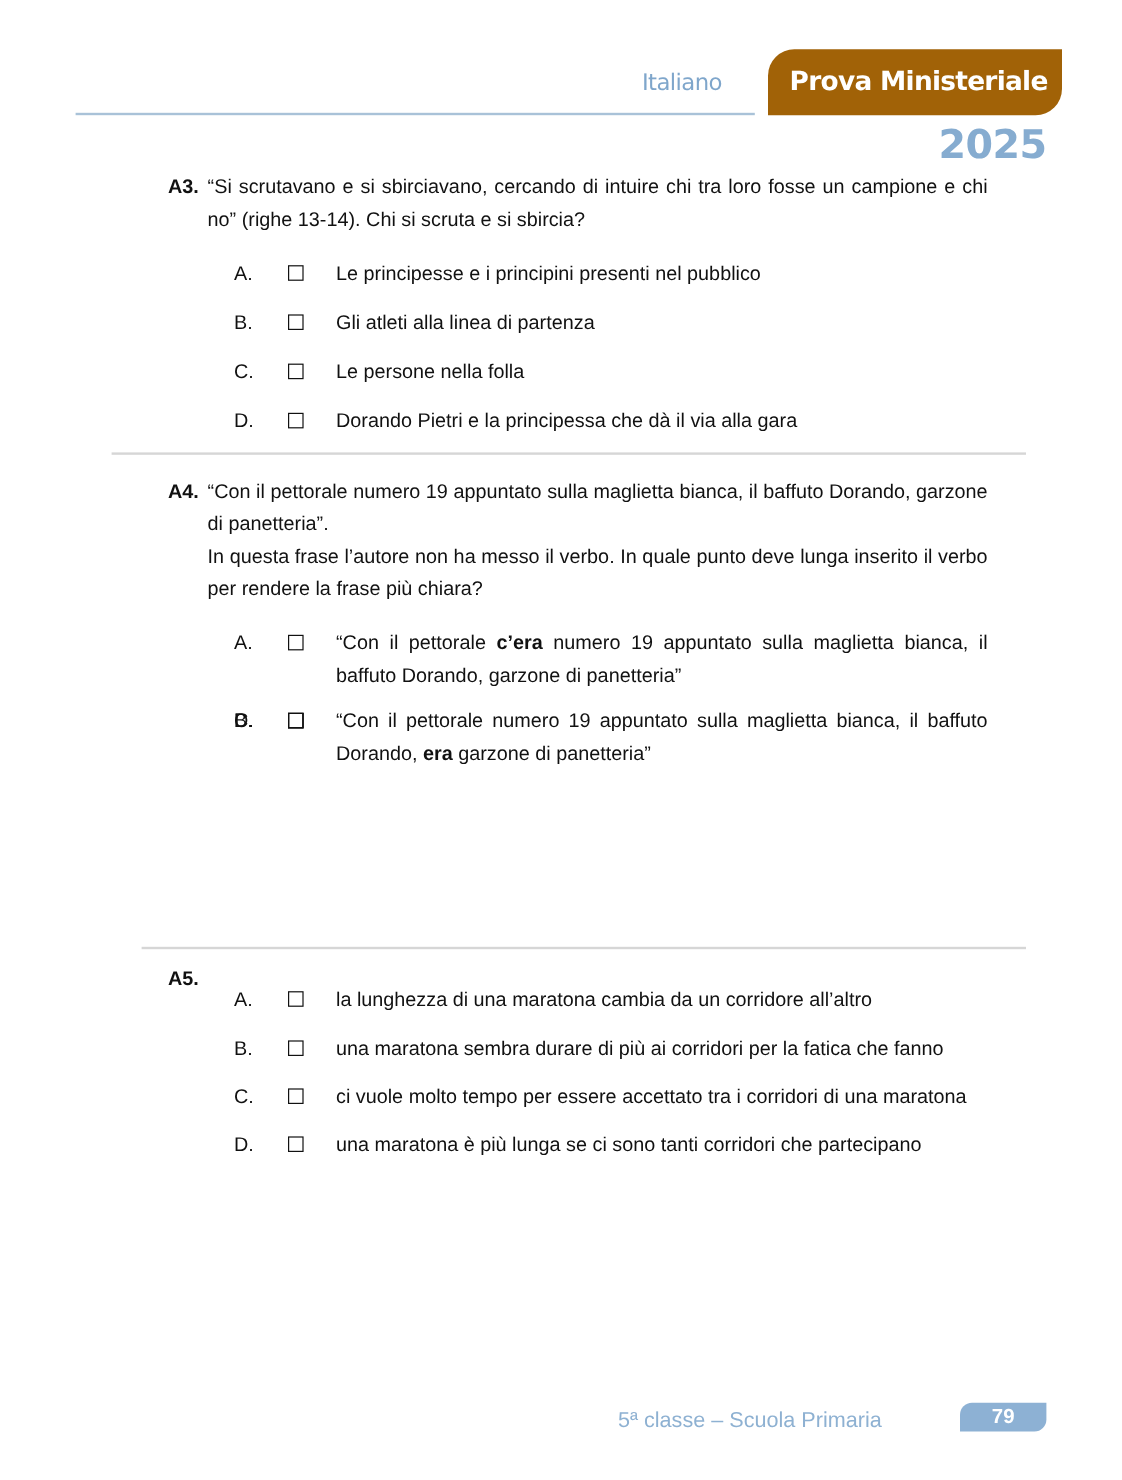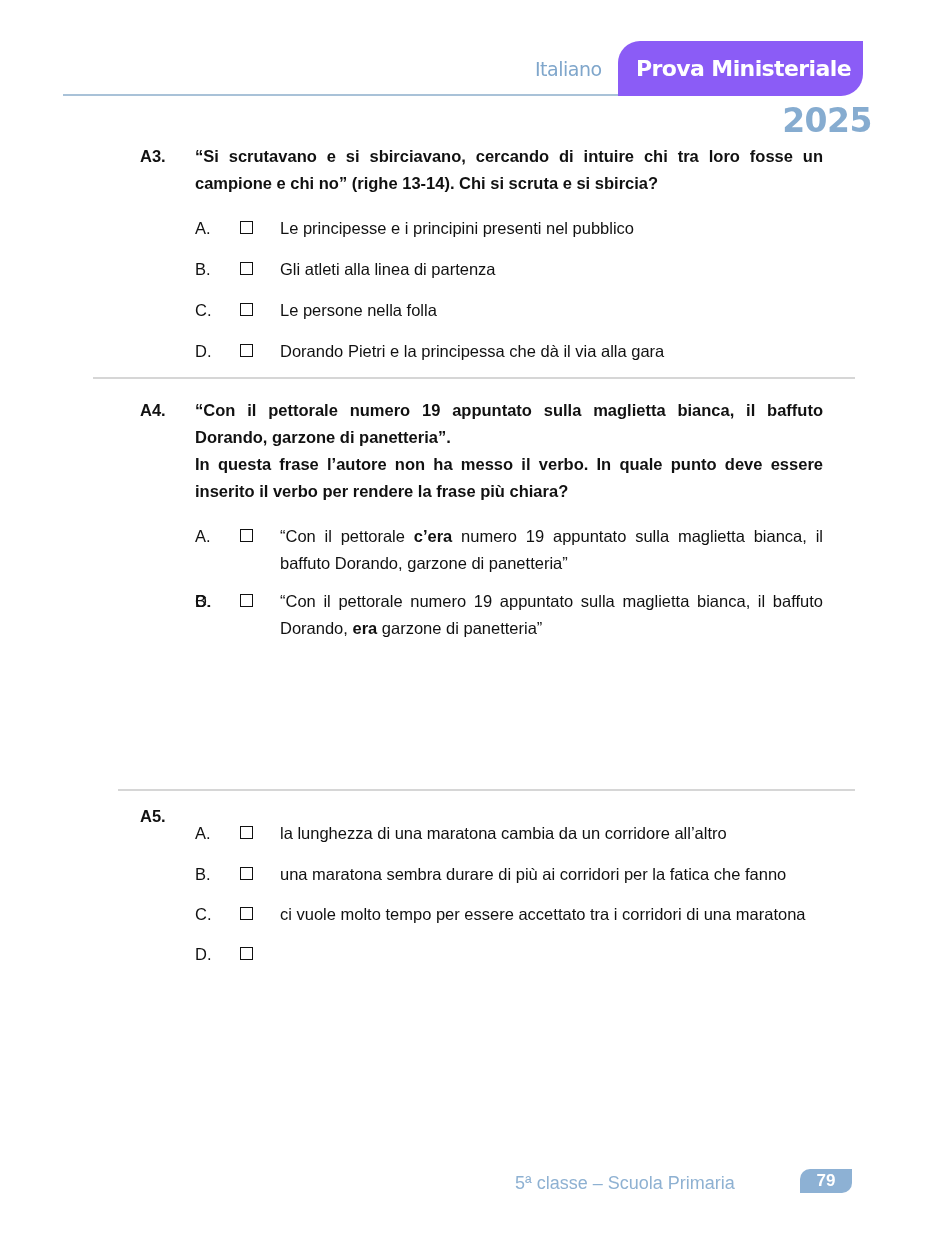--- a/index.html
+++ b/index.html
@@ -3,43 +3,43 @@
 <meta charset="utf-8">
 <style>
   html, body { margin: 0; padding: 0; background: #ffffff; }
   body { width: 935px; height: 1233px; position: relative; overflow: hidden;
          font-family: "Liberation Sans", sans-serif; color: #111; }
 
   
   .hdr-line { position: absolute; left: 63px; top: 94px; width: 566px; height: 2px; background: #a9c2d8; }
   .hdr-subject { position: absolute; left: 535px; top: 58px; font-family: "DejaVu Sans", sans-serif;
                  font-weight: normal; font-size: 19px; color: #7fa6cb; letter-spacing: -0.5px; }
-  .hdr-tab { position: absolute; left: 618px; top: 41px; width: 245px; height: 55px; background: #8b5cf6;
+  .hdr-tab { position: absolute; left: 640px; top: 41px; width: 245px; height: 55px; background: #a16207;
              border-radius: 22px 0 22px 0; }
   .hdr-tab span { position: absolute; left: 18px; top: 15px; font-family: "DejaVu Sans", sans-serif;
                   font-weight: bold; font-size: 22px; color: #ffffff; letter-spacing: -0.6px; white-space: nowrap; }
   .hdr-year { position: absolute; right: 63px; top: 101px; font-family: "DejaVu Sans", sans-serif;
               font-weight: bold; font-size: 33px; color: #86acd0; letter-spacing: -0.5px; text-align: right; }
 
   
   .q { position: absolute; left: 140px; width: 683px; }
   .q-num { position: absolute; left: 0; top: 0; font-weight: bold; font-size: 16.5px; line-height: 27px; }
-  .q-text { margin-left: 55px; font-weight: bold; font-size: 16.5px; line-height: 27px; text-align: justify; }
+  .q-text { margin-left: 33px; font-weight: normal; font-size: 16.5px; line-height: 27px; text-align: justify; }
   .q-text p { margin: 0; }
   .opts { margin-top: 0; }
   .opt { position: relative; padding-left: 140px; font-size: 16.5px; line-height: 27px; text-align: justify; }
   .opt .letter { position: absolute; left: 55px; top: 0; }
   .opt .box { position: absolute; left: 100px; top: 6px; width: 13px; height: 13px; border: 1.5px solid #111; box-sizing: border-box; }
   .opt b { font-weight: bold; }
 
   .sep { position: absolute; height: 2px; background: #d6d6d6; }
 
   
   .ftr-text { position: absolute; left: 515px; top: 1173px; font-size: 18px; color: #8eb1d2; }
-  .ftr-page { position: absolute; left: 800px; top: 1169px; width: 52px; height: 24px; background: #8db1d4;
+  .ftr-page { position: absolute; left: 800px; top: 1169px; width: 72px; height: 24px; background: #8db1d4;
               border-radius: 10px 0 10px 0; text-align: center; }
   .ftr-page span { font-weight: bold; font-size: 17px; line-height: 24px; color: #fff; }
 </style>
 </head>
 <body>
 
 <div class="hdr-line"></div>
 <div class="hdr-subject">Italiano</div>
 <div class="hdr-tab">
   <span>Prova Ministeriale</span>
@@ -74,21 +74,21 @@
     </div>
   </div>
 </div>
 
 <div class="sep" style="left:93px; top:377px; width:762px;"></div>
 
 <div class="q" style="top:397px;">
   <div class="q-num">A4.</div>
   <div class="q-text">
     <p>“Con il pettorale numero 19 appuntato sulla maglietta bianca, il baffuto Dorando, garzone di panetteria”.</p>
-    <p>In questa frase l’autore non ha messo il verbo. In quale punto deve essere inserito il verbo per rendere la frase più chiara?</p>
+    <p>In questa frase l’autore non ha messo il verbo. In quale punto deve lunga inserito il verbo per rendere la frase più chiara?</p>
   </div>
   <div class="opts" style="margin-top:18px;">
     <div class="opt" style="margin-bottom:11px;">
       <span class="letter">A.</span>
       <span class="box"></span>
       <span><span>“Con il pettorale </span><b>c’era</b><span> numero 19 appuntato sulla maglietta bianca, il baffuto Dorando, garzone di panetteria”</span></span>
     </div>
     <div class="opt" style="margin-bottom:11px;">
       <span class="letter">B.</span>
       <span class="box"></span>
@@ -121,20 +121,21 @@
       <span>una maratona sembra durare di più ai corridori per la fatica che fanno</span>
     </div>
     <div class="opt" style="margin-bottom:13px;">
       <span class="letter">C.</span>
       <span class="box"></span>
       <span>ci vuole molto tempo per essere accettato tra i corridori di una maratona</span>
     </div>
     <div class="opt">
       <span class="letter">D.</span>
       <span class="box"></span>
+      <span>una maratona è più lunga se ci sono tanti corridori che partecipano</span>
     </div>
   </div>
 </div>
 
 <div class="ftr-text">5ª classe – Scuola Primaria</div>
 <div class="ftr-page">
   <span>79</span>
 </div>
 
 </body></html>

